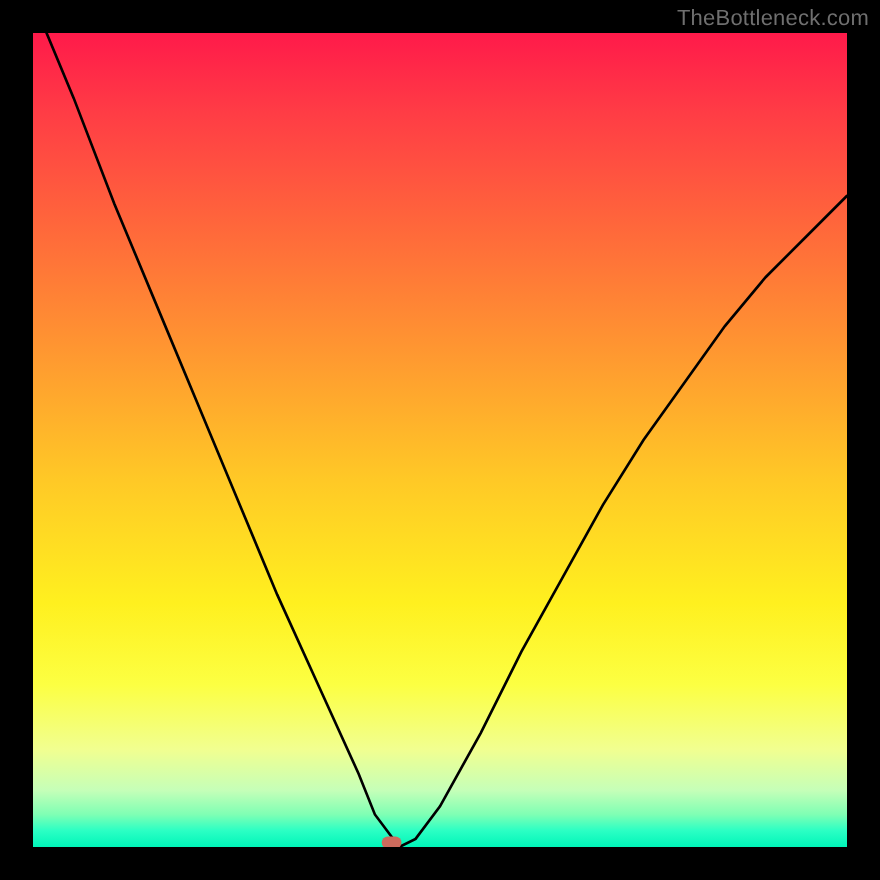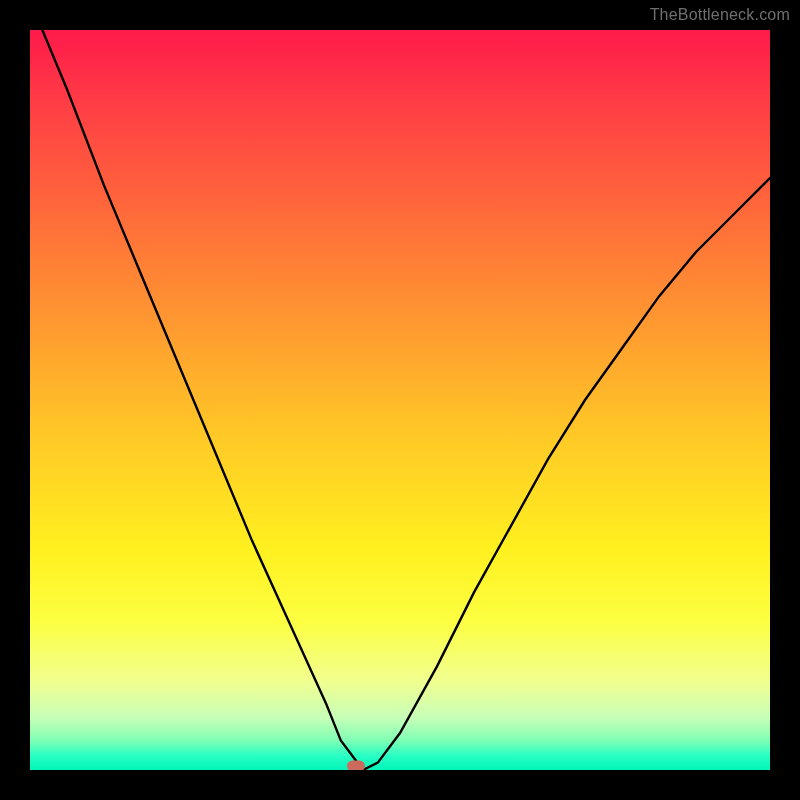--- a/index.html
+++ b/index.html
@@ -57,21 +57,21 @@
     height: 11px;
     border-radius: 6px;
     background: #cc6b5d;
     transform: translate(-50%, -50%);
   }
   .attribution {
     position: absolute;
     top: 6px;
     right: 10px;
     color: #6f6f6f;
-    font-size: 16px;
+    font-size: 20px;
     letter-spacing: 0.2px;
     user-select: none;
   }
 </style>
 </head>
 <body>
 
 <div class="frame">
 
   <div class="attribution">TheBottleneck.com</div>

